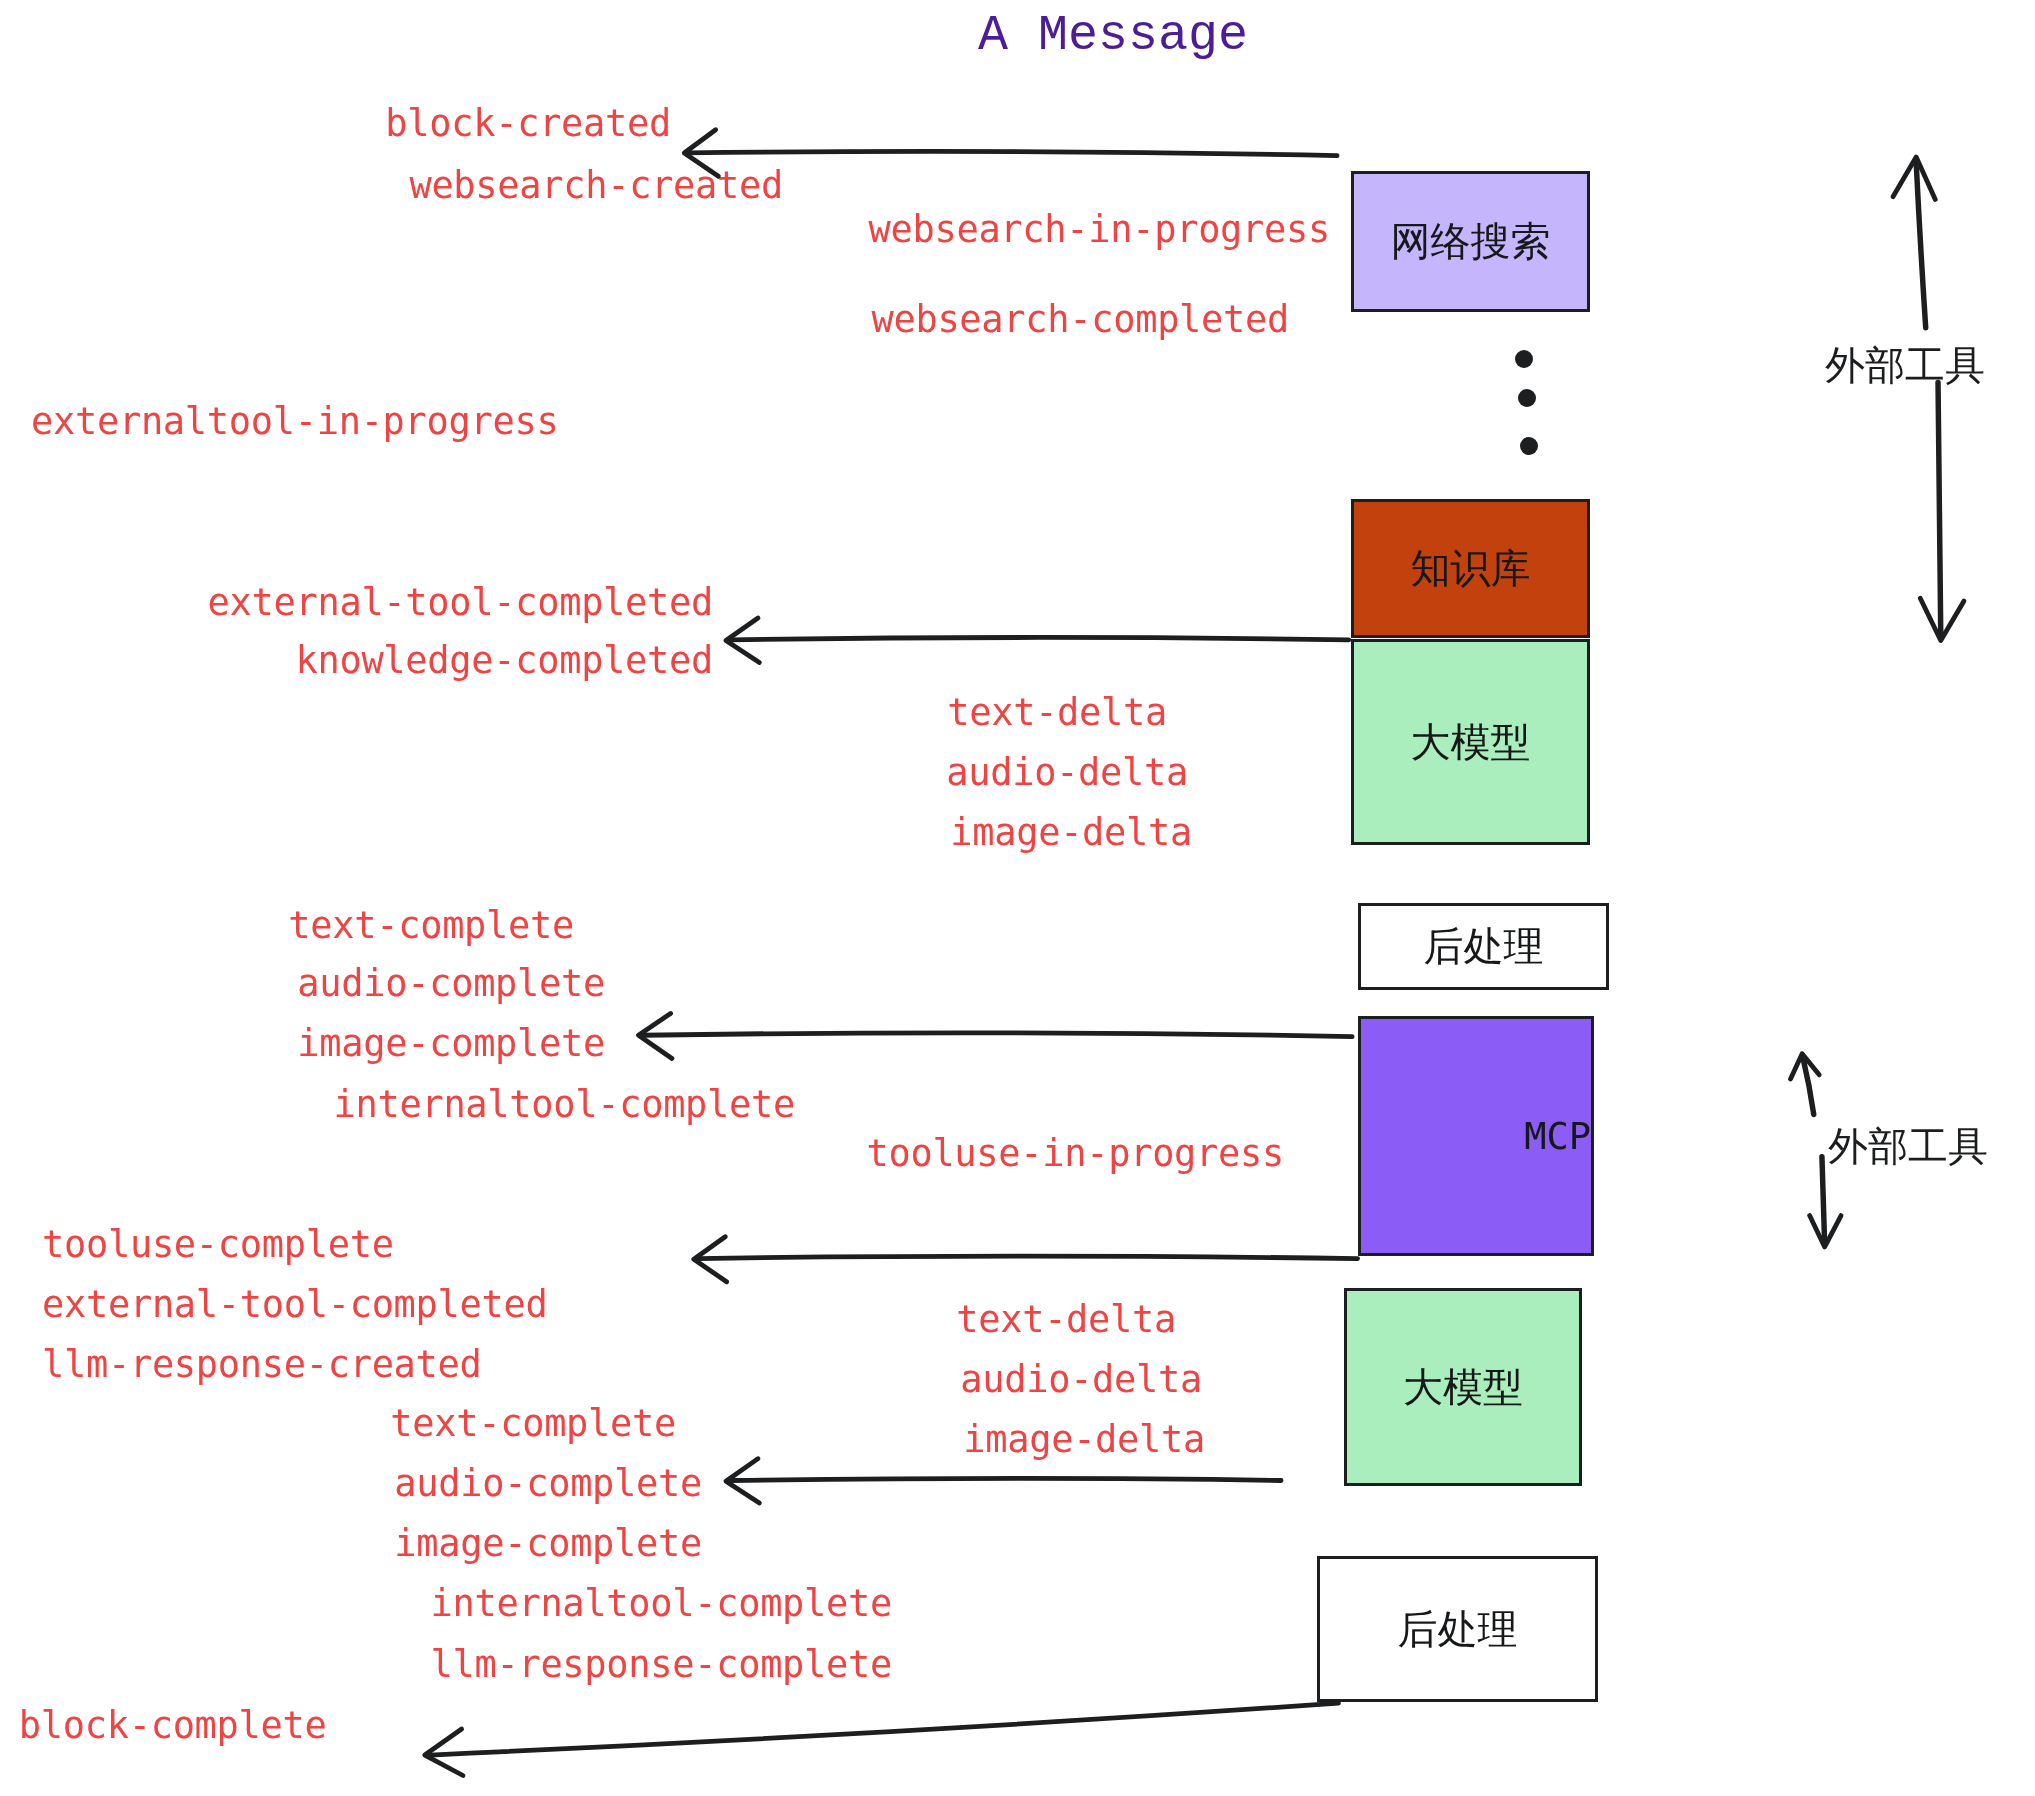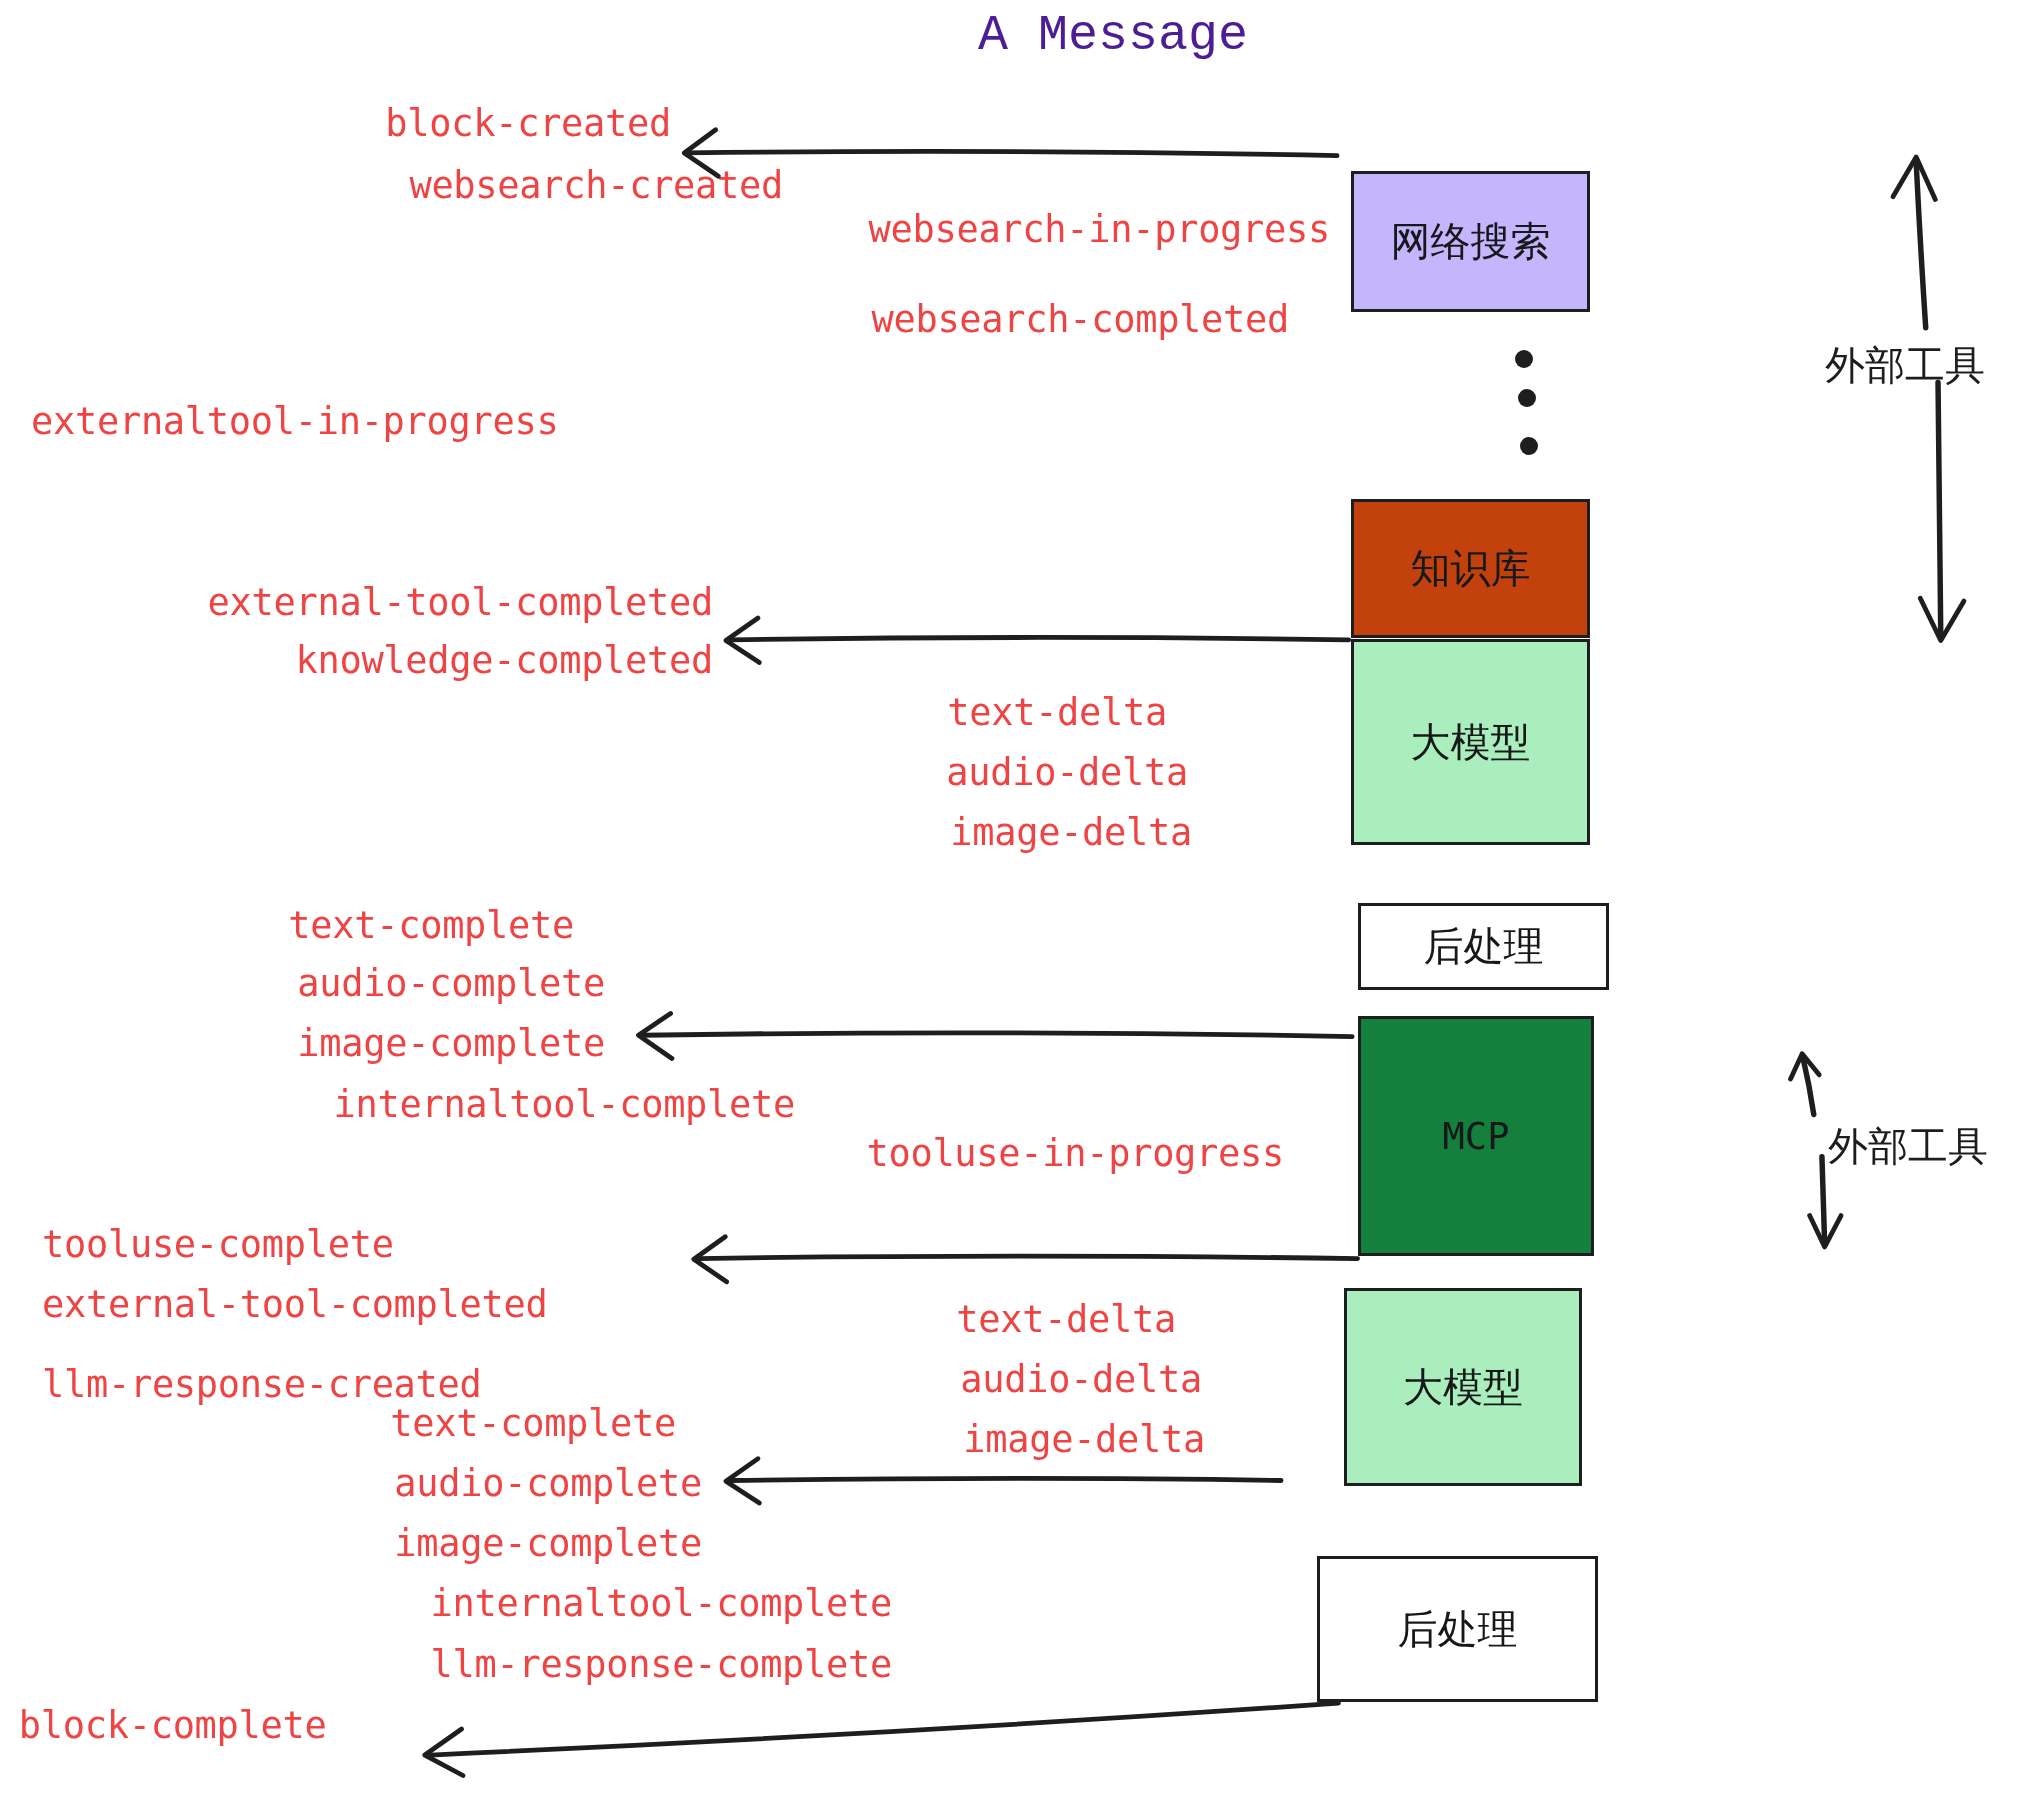--- a/index.html
+++ b/index.html
@@ -78,21 +78,21 @@
   </div>
 
   <div class="box" style="left:1351px;top:639px;width:239px;height:206px;background:#a9eebc;">
     <span>大模型</span>
   </div>
 
   <div class="box" style="left:1358px;top:903px;width:251px;height:87px;background:#ffffff;">
     <span>后处理</span>
   </div>
 
-  <div class="box mono" style="left:1358px;top:1016px;width:236px;height:240px;background:#15803d;">
+  <div class="box mono" style="left:1358px;top:1016px;width:236px;height:240px;background:#8b5cf6;justify-content:flex-end;">
     <span>MCP</span>
   </div>
 
   <div class="box" style="left:1344px;top:1288px;width:238px;height:198px;background:#a9eebc;">
     <span>大模型</span>
   </div>
 
   <div class="box" style="left:1317px;top:1556px;width:281px;height:146px;background:#ffffff;">
     <span>后处理</span>
   </div>
@@ -119,21 +119,21 @@
   <div class="lbl r" style="left:1192px;top:811px;">image-delta</div>
 
   <div class="lbl r" style="left:574px;top:904px;">text-complete</div>
   <div class="lbl r" style="left:605px;top:962px;">audio-complete</div>
   <div class="lbl r" style="left:605px;top:1022px;">image-complete</div>
   <div class="lbl r" style="left:795px;top:1083px;">internaltool-complete</div>
   <div class="lbl r" style="left:1284px;top:1132px;">tooluse-in-progress</div>
 
   <div class="lbl" style="left:42px;top:1223px;">tooluse-complete</div>
   <div class="lbl" style="left:42px;top:1283px;">external-tool-completed</div>
-  <div class="lbl" style="left:42px;top:1343px;margin-top:20px;">llm-response-created</div>
+  <div class="lbl" style="left:42px;top:1343px;">llm-response-created</div>
 
   <div class="lbl r" style="left:1176px;top:1298px;">text-delta</div>
   <div class="lbl r" style="left:1202px;top:1358px;">audio-delta</div>
   <div class="lbl r" style="left:1205px;top:1418px;">image-delta</div>
 
   <div class="lbl r" style="left:676px;top:1402px;">text-complete</div>
   <div class="lbl r" style="left:702px;top:1462px;">audio-complete</div>
   <div class="lbl r" style="left:702px;top:1522px;">image-complete</div>
   <div class="lbl r" style="left:892px;top:1582px;">internaltool-complete</div>
   <div class="lbl r" style="left:892px;top:1643px;">llm-response-complete</div>

